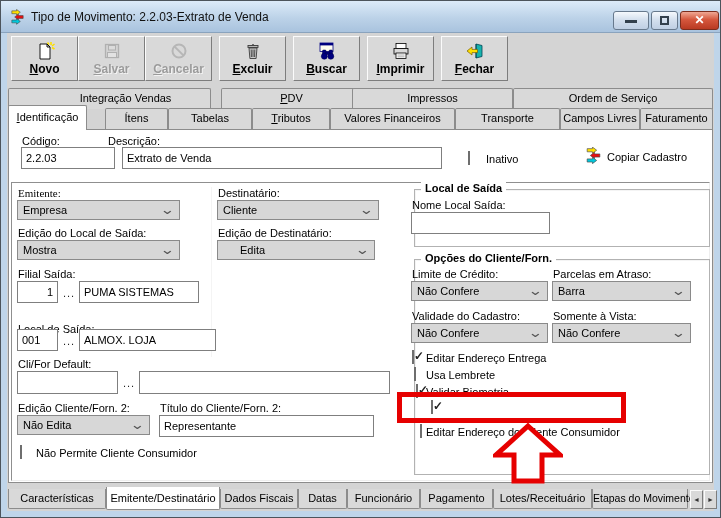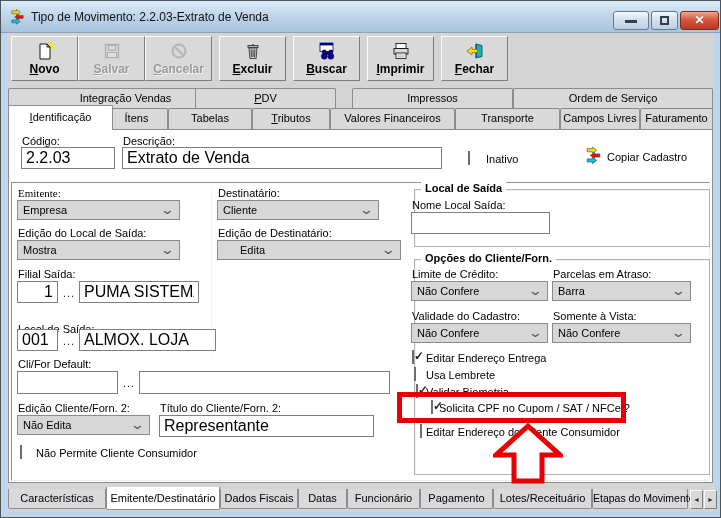--- a/index.html
+++ b/index.html
@@ -36,21 +36,21 @@
     border-radius:0 0 2px 2px;text-align:center;white-space:nowrap;}
   .btab.active{background:#fff;z-index:6;}
   
   .page{left:8px;top:129px;width:705px;height:354px;background:#fff;
     border:1px solid #8c8c8c;border-top:1px solid #8c8c8c;z-index:2;}
   .inner-panel{left:11px;top:182px;width:699px;height:299px;background:#fff;
     border-top:1px solid #8f8f8f;border-left:1px solid #8f8f8f;
     border-right:1px solid #eee;border-bottom:1px solid #eee;z-index:3;}
   .lbl{white-space:nowrap;z-index:5;}
   .edit{background:#fff;border:1px solid #7f7f7f;font-family:"Liberation Sans",sans-serif;
-    font-size:16px;padding:2px 4px;color:#000;z-index:5;}
+    font-size:11px;padding:2px 4px;color:#000;z-index:5;}
   .combo{background:#d7d7d7;border:1px solid #8a8a8a;display:flex;align-items:center;
     justify-content:space-between;padding:0 6px 0 5px;height:20px;z-index:5;}
   .combo .chev{color:#555;font-size:13px;line-height:10px;transform:scaleX(1.4);}
   .cb{width:13px;height:13px;background:#fff;border:1px solid #6e6e6e;position:relative;z-index:5;}
   .cb[data-checked="true"]::after{content:"✓";position:absolute;left:1px;top:-2px;
     font-size:12px;font-weight:bold;color:#222;}
   .group{border:1px solid #b2b2b2;box-shadow:1px 1px 0 #f4f4f4 inset;z-index:4;background:#fff;margin-left:7px;}
   .group-title{position:absolute;top:-8px;left:6px;background:#fff;padding:0 4px;font-weight:bold;z-index:5;}
   .vdiv{width:1px;background:#9a9a9a;border-right:1px solid #f4f4f4;z-index:4;}
   .dots{z-index:5;color:#222;letter-spacing:1px;}
@@ -171,41 +171,41 @@
       <path d="M11 3 L17 4.5 L17 15.5 L11 17 Z" fill="#17b3ad" stroke="#045" stroke-width="0.8"></path>
       <line x1="11" y1="3" x2="11" y2="17" stroke="#045" stroke-width="0.8"></line>
       <path d="M2 10 L7 6 L7 8.4 L12.5 8.4 L12.5 11.6 L7 11.6 L7 14 Z" fill="#ffe000" stroke="#7a6000" stroke-width="0.7"></path>
     </svg>
       </span>
     <span><u>F</u>echar</span>
   </div>
 
   
   <div class="abs tab" style="left:8px;top:88px;width:203px;height:21px;line-height:19px;padding-left:32px;"><span>Integração Vendas</span></div>
-  <div class="abs tab" style="left:195px;top:88px;width:141px;height:21px;line-height:19px;"><span><u>P</u>DV</span></div>
+  <div class="abs tab" style="left:221px;top:88px;width:141px;height:21px;line-height:19px;"><span><u>P</u>DV</span></div>
   <div class="abs tab" style="left:352px;top:88px;width:161px;height:21px;line-height:19px;"><span>Impressos</span></div>
   <div class="abs tab" style="left:513px;top:88px;width:200px;height:21px;line-height:19px;"><span>Ordem de Serviço</span></div>
 
   
-  <div class="abs tab active" style="left:8px;top:105px;width:105px;height:25px;line-height:23px;"><span><u>I</u>dentificação</span></div>
+  <div class="abs tab active" style="left:8px;top:105px;width:79px;height:25px;line-height:23px;"><span><u>I</u>dentificação</span></div>
   <div class="abs tab" style="left:105px;top:108px;width:63px;height:21px;line-height:19px;"><span>Ítens</span></div>
   <div class="abs tab" style="left:168px;top:108px;width:84px;height:21px;line-height:19px;"><span>Tabelas</span></div>
   <div class="abs tab" style="left:252px;top:108px;width:78px;height:21px;line-height:19px;"><span><u>T</u>ributos</span></div>
   <div class="abs tab" style="left:330px;top:108px;width:125px;height:21px;line-height:19px;"><span>Valores Financeiros</span></div>
   <div class="abs tab" style="left:455px;top:108px;width:105px;height:21px;line-height:19px;"><span>Transporte</span></div>
   <div class="abs tab" style="left:560px;top:108px;width:80px;height:21px;line-height:19px;"><span>Campos Livres</span></div>
   <div class="abs tab" style="left:640px;top:108px;width:73px;height:21px;line-height:19px;"><span>Faturamento</span></div>
 
   
   <div class="abs page"></div>
 
   
   <div class="abs lbl" style="left:22px;top:135px;">Código:</div>
   <input class="abs edit" style="left: 21px; top: 147px; width: 94px; height: 22px;" readonly="" value="2.2.03">
-  <div class="abs lbl" style="left:123px;top:135px;">Descrição:</div>
+  <div class="abs lbl" style="left:108px;top:135px;">Descrição:</div>
   <input class="abs edit" style="left: 122px; top: 147px; width: 320px; height: 22px;" readonly="" value="Extrato de Venda">
   <span class="abs cb" style="left:468px;top:152px;" data-checked="false"></span>
   <div class="abs lbl" style="left:486px;top:153px;">Inativo</div>
   <div class="abs" style="left:584px;top:147px;z-index:5;">
     <svg width="19" height="17" viewBox="0 0 18 16">
       <polygon points="3,1.5 8,1.5 8,0 12,3 8,6 8,4.5 3,4.5" fill="#ffe000" stroke="#444" stroke-width="0.6"></polygon>
       <polygon points="15,6.5 10,6.5 10,5 6,8 10,11 10,9.5 15,9.5" fill="#e81010" stroke="#444" stroke-width="0.6"></polygon>
       <polygon points="3,11.2 8,11.2 8,9.7 12,12.7 8,15.7 8,14.2 3,14.2" fill="#00c8dc" stroke="#444" stroke-width="0.6"></polygon>
     </svg>
   </div>
@@ -250,21 +250,21 @@
   
   <div class="abs vdiv" style="left:211px;top:187px;height:170px;"></div>
 
   
   <div class="abs lbl" style="left:218px;top:187px;">Destinatário:</div>
   <div class="abs combo" style="left:217px;top:200px;width:162px;">
     <span>Cliente</span>
       <span class="chev">⌄</span>
   </div>
   <div class="abs lbl" style="left:218px;top:227px;">Edição de Destinatário:</div>
-  <div class="abs combo" style="left:217px;top:240px;width:184px;padding-left:22px;">
+  <div class="abs combo" style="left:217px;top:240px;width:158px;padding-left:22px;">
     <span>Edita</span>
       <span class="chev">⌄</span>
   </div>
 
   
   <div class="abs group" style="left:407px;top:189px;width:296px;height:58px;">
     <span class="group-title">Local de Saída</span>
   </div>
   <div class="abs lbl" style="left:412px;top:199px;">Nome Local Saída:</div>
   <input class="abs edit" style="left: 411px; top: 212px; width: 139px; height: 22px;" readonly="" value="">
@@ -295,21 +295,20 @@
   </div>
 
   
   <span class="abs cb" style="left:408px;top:351px;" data-checked="true"></span>
   <div class="abs lbl" style="left:426px;top:352px;">Editar Endereço Entrega</div>
   <span class="abs cb" style="left:408px;top:368px;" data-checked="false"></span>
   <div class="abs lbl" style="left:426px;top:369px;">Usa Lembrete</div>
   <span class="abs cb" style="left:408px;top:385px;" data-checked="true"></span>
   <div class="abs lbl" style="left:426px;top:386px;">Validar Biometria</div>
   <span class="abs cb" style="left:421px;top:401px;z-index:9;" data-checked="true"></span>
-  <div class="abs lbl" style="left:439px;top:402px;z-index:9;">Solicita CPF no Cupom / SAT / NFCe ?</div>
   <span class="abs cb" style="left:408px;top:425px;" data-checked="false"></span>
   <div class="abs lbl" style="left:426px;top:426px;">Editar Endereço do Cliente Consumidor</div>
 
   
   <div class="abs hl-rect" style="left:397px;top:392px;width:229px;height:31px;"></div>
   <div class="abs" style="left:493px;top:423px;z-index:8;">
     <svg width="70" height="61" viewBox="0 0 70 61">
       <polygon points="35,3 67,32 49,32 49,58 21,58 21,32 3,32" fill="#ffffff" stroke="#e60000" stroke-width="5" stroke-linejoin="miter"></polygon>
     </svg>
   </div>

